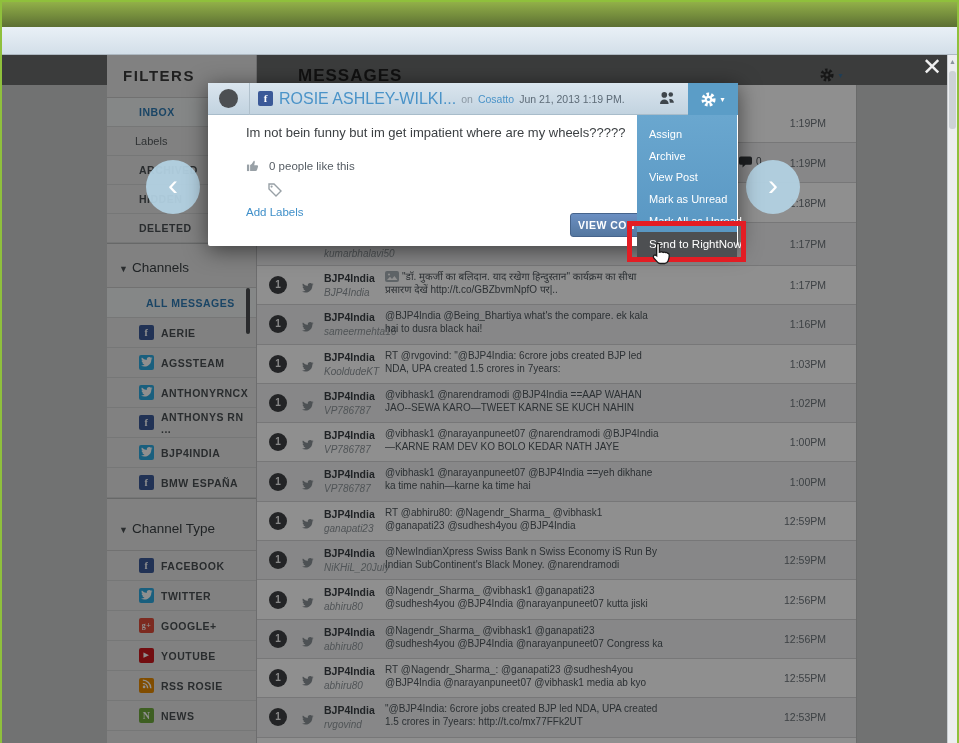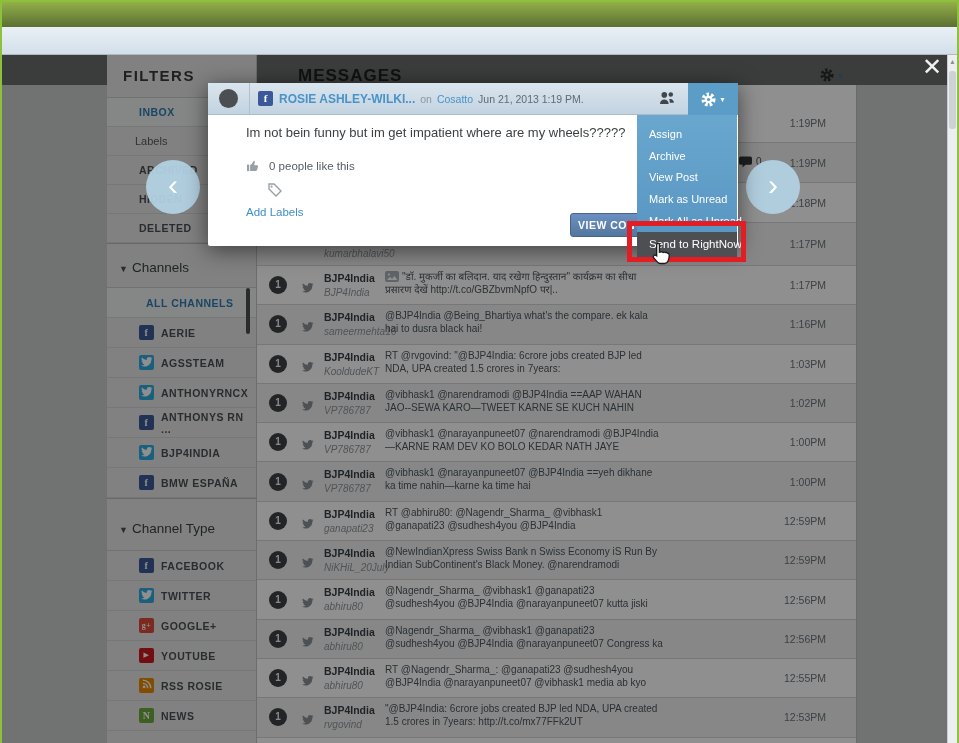--- a/index.html
+++ b/index.html
@@ -91,21 +91,21 @@
   
   #modal{left:208px;top:83px;width:530px;height:163px;background:#fff;z-index:20;
          box-shadow:0 4px 22px rgba(0,0,0,.55);border-radius:2px;}
   #modal-hd{position:absolute;left:0;top:0;width:530px;height:32px;box-sizing:border-box;
             background:linear-gradient(#dae5ee,#c2d3e0);border-bottom:1px solid #a8bcca;
             display:flex;align-items:center;}
   .avatar{width:19px;height:19px;border-radius:50%;background:#4c4f52;margin:0 11px;}
   .hd-sep{width:1px;height:32px;background:#b0c0cc;}
   .fbic{width:15px;height:15px;border-radius:2px;background:#3b5998;color:#fff;text-align:center;
         line-height:15px;font-size:11px;font-weight:bold;font-family:"Liberation Serif",serif;margin:0 6px 0 8px;}
-  .m-author{font-size:12px;font-weight:bold;color:#4a93c8;}
+  .m-author{font-size:16px;font-weight:normal;color:#4a93c8;}
   .m-on{font-size:10.5px;color:#8b98a3;margin:0 5px;}
   .m-chan{font-size:10.5px;color:#4a93c8;}
   .m-time{font-size:10.5px;color:#5d6b77;margin-left:5px;}
   #ppl{position:absolute;right:62px;top:8px;}
   #gearbtn{position:absolute;right:0;top:0;width:50px;height:32px;background:#5b9dc7;
            display:flex;align-items:center;justify-content:center;gap:4px;}
   #gearbtn .car{color:#fff;font-size:8px;}
   .m-msg{position:absolute;left:38px;top:42px;font-size:13px;color:#3b3f42;}
   .m-like{position:absolute;left:38px;top:76px;display:flex;align-items:center;gap:9px;font-size:11.5px;color:#555c63;}
   .m-label{position:absolute;left:38px;top:100px;display:flex;align-items:center;gap:9px;font-size:11.5px;color:#3f8fc9;flex-direction:column;}
@@ -210,21 +210,21 @@
             <span>HIDDEN</span>
           </div>
           <div class="sb-row">
             <span>DELETED</span>
           </div>
         </div>
       <div class="sb-sec"><span class="car">▼</span><span>Channels</span></div>
       <div id="channel-list">
           <div class="sb-row chan sel">
             <span></span>
-            <span>ALL CHANNELS</span>
+            <span>ALL MESSAGES</span>
           </div>
           <div class="sb-row chan">
             <span class="ci" style="background: rgb(59, 89, 152);">f</span>
             <span>AERIE</span>
           </div>
           <div class="sb-row chan">
             <span class="ci" style="background: rgb(45, 170, 225); line-height: 17px;"><svg width="13" height="11" viewBox="0 0 14 12">
                 <path d="M13.5 1.4c-.5.3-1 .5-1.6.6A2.6 2.6 0 0 0 7.4 4.4 7.3 7.3 0 0 1 2 1.6a2.6 2.6 0 0 0 .8 3.5c-.4 0-.8-.1-1.2-.3 0 1.2.9 2.3 2.1 2.5-.4.1-.8.1-1.2.1.3 1 1.3 1.8 2.4 1.8A5.2 5.2 0 0 1 .9 10.3 7.4 7.4 0 0 0 12.3 4v-.3c.5-.4.9-.8 1.2-1.3-.4.2-.9.3-1.4.4z" fill="#fff"></path>
               </svg></span>
             <span>AGSSTEAM</span>

